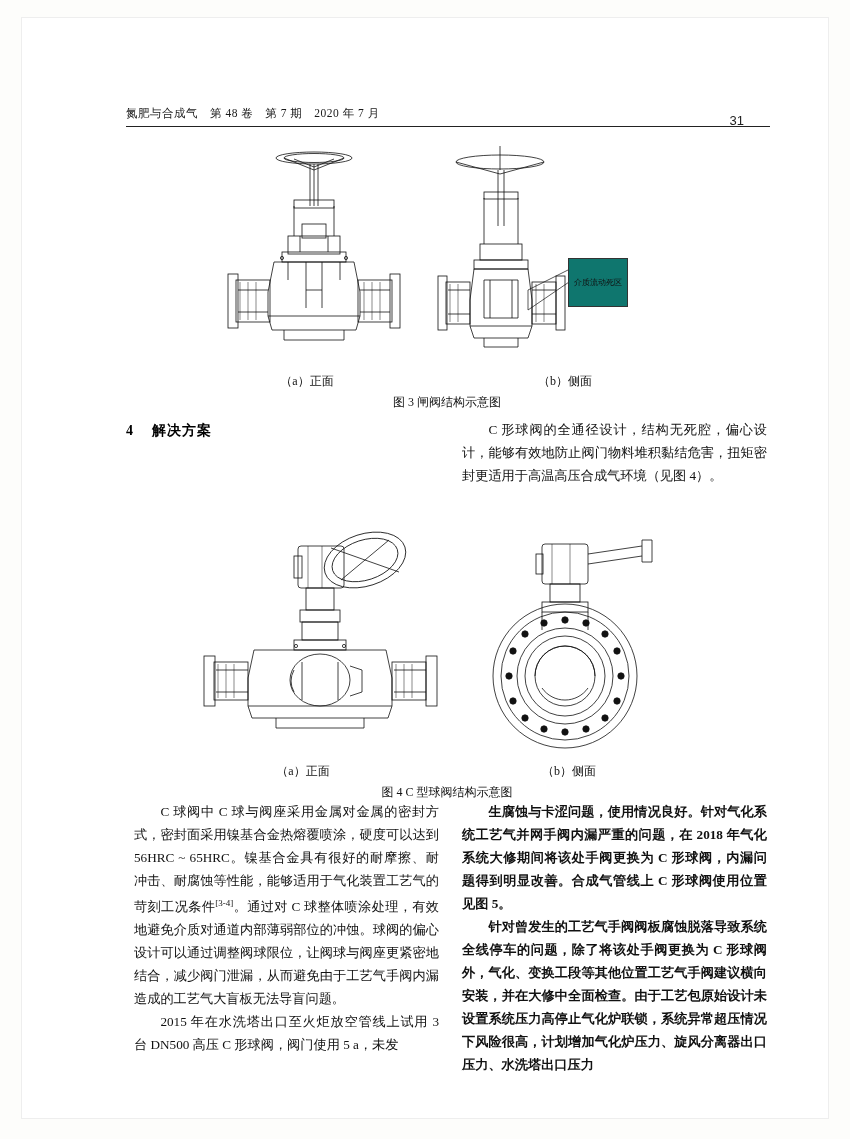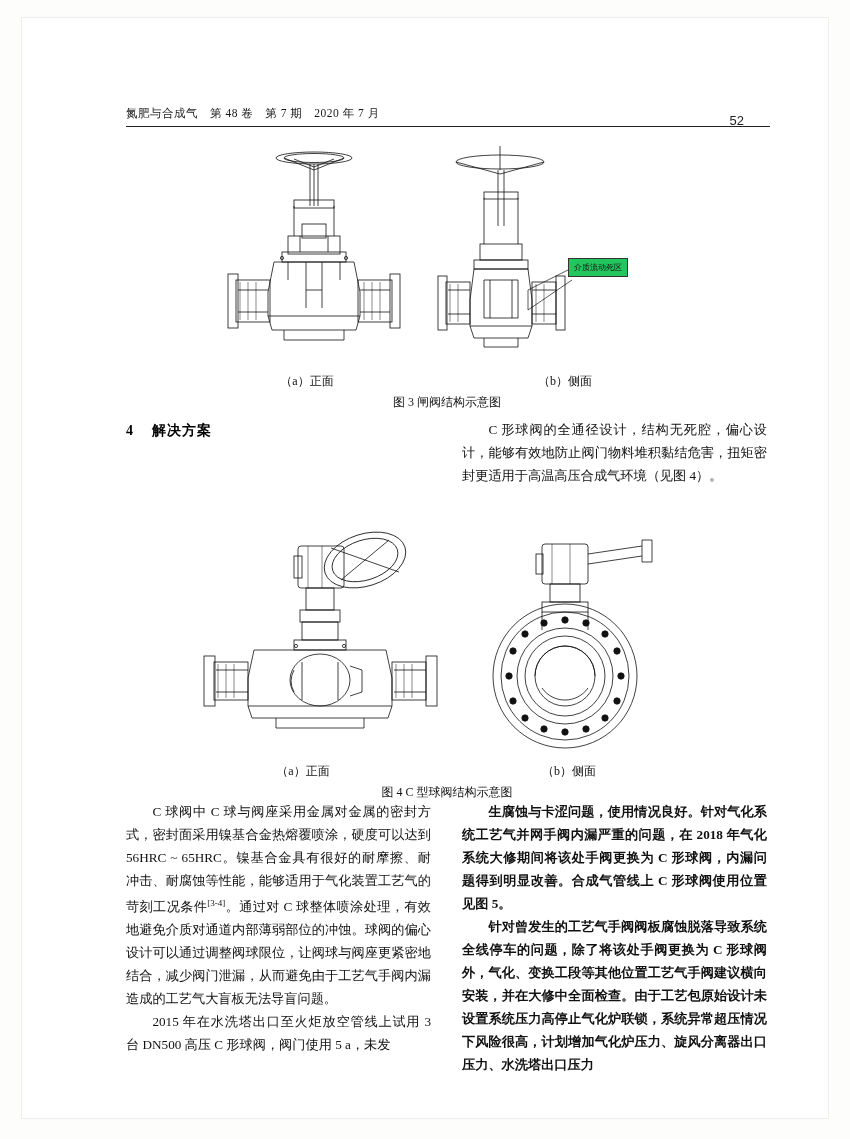--- a/index.html
+++ b/index.html
@@ -82,47 +82,47 @@
   .col p { margin: 0; text-indent: 2em; }
   .sec-head {
     position: absolute;
     font-size: 14px;
     font-weight: bold;
     color: #000;
     letter-spacing: 1px;
   }
   .left-a { left: 104px; top: 432px; }
   .right-a { left: 440px; top: 400px; }
-  .left-b { left: 104px; top: 775px; }
+  .left-b { left: 112px; top: 775px; }
   .right-b { left: 440px; top: 775px; font-weight: bold; }
 
   sup { font-size: 9px; vertical-align: super; }
 
   .callout-box {
     position: absolute;
     border: 1px solid #333;
-    background: #22c55e;
+    background: #0f766e;
     font-size: 8px;
-    padding: 3px 5px;
+    padding: 18px 5px;
     white-space: nowrap;
     color: #111;
     font-family: "Liberation Sans", sans-serif;
   }
 </style>
 </head>
 <body>
 
 <div class="page">
   <div class="sheet">
 
     <div class="runhead">
       <span>氮肥与合成气</span><span>第 48 卷</span><span>第 7 期</span><span>2020 年 7 月</span>
     </div>
     <div class="rule"></div>
-    <div class="folio">52</div>
+    <div class="folio">31</div>
 
     <div class="fig-area fig3">
       <svg width="460" height="230" viewBox="0 0 460 230" xmlns="http://www.w3.org/2000/svg">
         <g stroke="#111" fill="none" stroke-width="0.8">
 
           <ellipse cx="92" cy="18" rx="38" ry="6"></ellipse>
           <ellipse cx="92" cy="18" rx="30" ry="4.5"></ellipse>
           <path d="M62 18 L92 30 L122 18"></path>
           <path d="M72 19 L92 27 M112 19 L92 27"></path>
 

